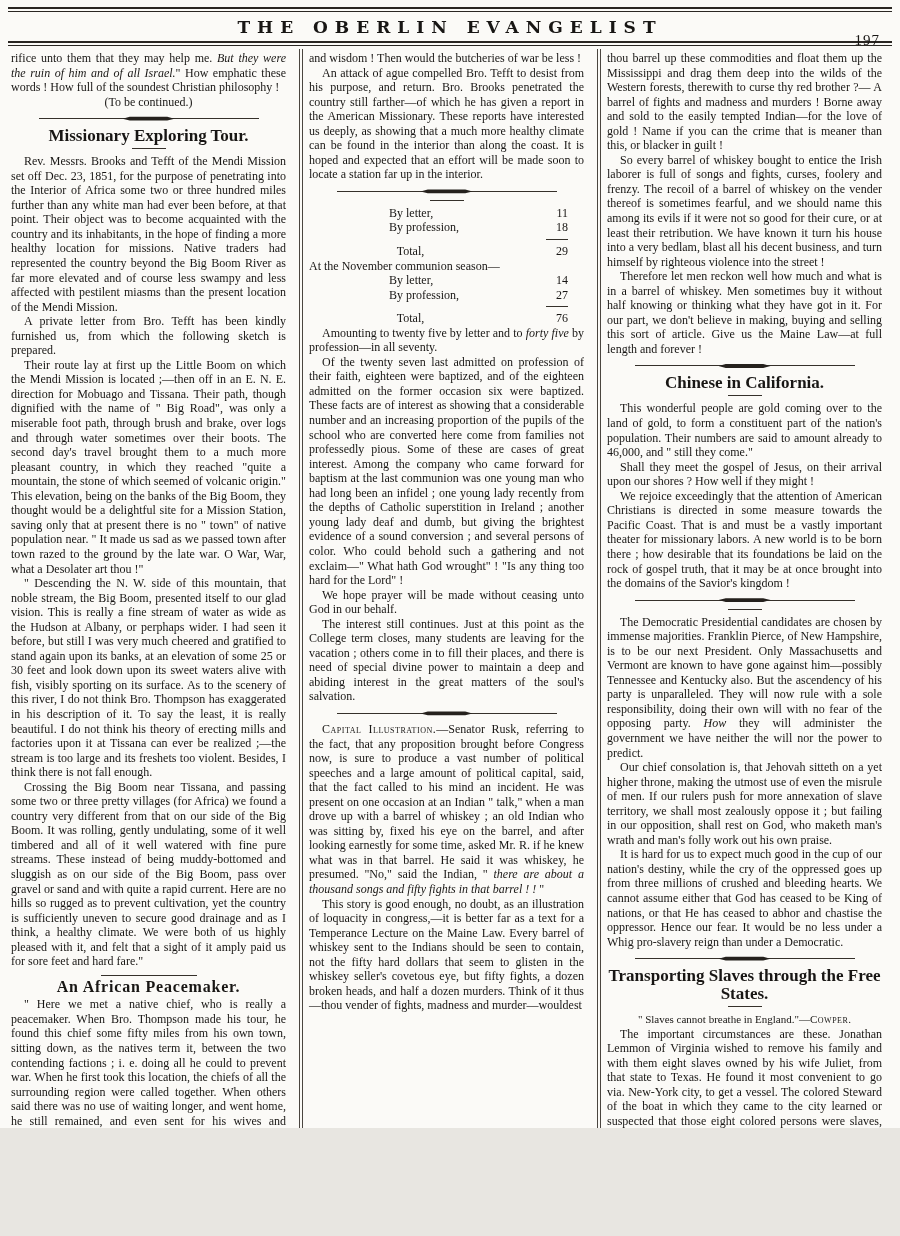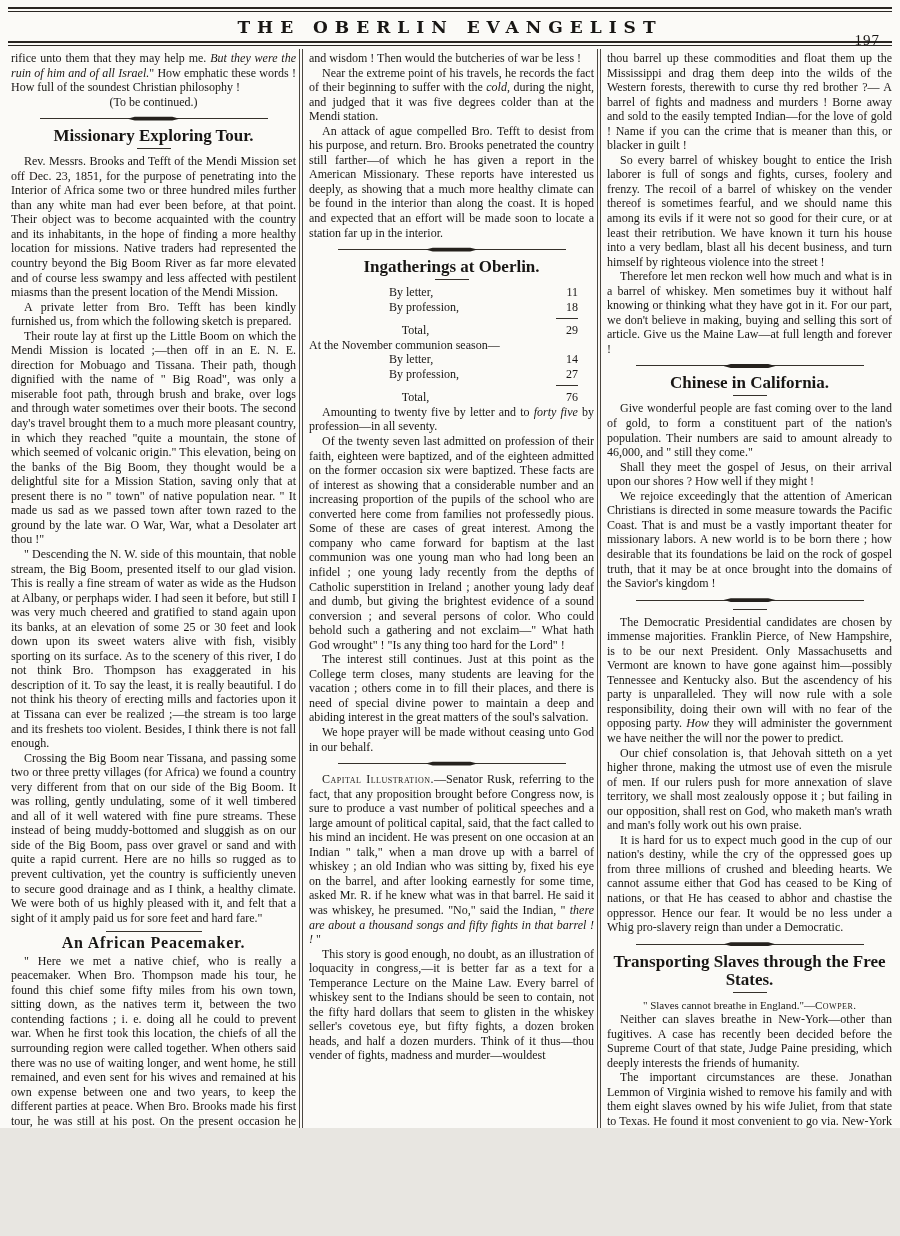--- a/index.html
+++ b/index.html
@@ -11,21 +11,21 @@
   }
   .hrule{border-top:2px solid #2a2622; border-bottom:1px solid #2a2622; height:2px; margin:0 2px;}
   .hrule.top{margin-top:7px;}
   .masthead{position:relative; text-align:center; padding:5px 0 4px;}
   .masthead .title{
     font-family:"DejaVu Serif", serif; font-weight:700; font-size:17px;
     letter-spacing:7px; display:inline-block;
   }
   .masthead .pageno{position:absolute; right:14px; top:20px; font-size:15px; letter-spacing:1px;}
   .body-row{display:flex; margin-top:3px; height:1182px; overflow:hidden;}
-  .col{flex:1 1 0; padding:2px 2px 0 5px; box-sizing:border-box; overflow:hidden;
+  .col{flex:1 1 0; padding:2px 12px 0 5px; box-sizing:border-box; overflow:hidden;
        font-size:12px; line-height:14.55px; text-align:justify;}
   .vrule{width:4px; border-left:1px solid #4a453f; border-right:1px solid #4a453f; box-sizing:border-box; margin:0 1px; flex:0 0 4px;}
   .col p{margin:0; text-indent:13px;}
   .col p.noindent{text-indent:0;}
   .center-line{text-align:center; text-indent:0 !important; margin:0;}
   .divider{display:flex; align-items:center; justify-content:center; width:80%; margin:6px auto 5px; height:7px;}
   .divider .line{flex:1; border-top:1px solid #35302a;}
   .divider .diamond{width:52px; height:5px; background:#25211d; margin:0 -8px; z-index:1;
     clip-path:polygon(0 50%, 14% 12%, 86% 12%, 100% 50%, 86% 88%, 14% 88%);}
   .heading{font-weight:700; font-size:17px; line-height:18px; text-align:center; margin:3px 0 0; text-indent:0;}
@@ -69,28 +69,26 @@
         <p>" Descending the N. W. side of this mountain, that noble stream, the Big Boom, presented itself to our glad vision.  This is really a fine stream of water as wide as the Hudson at Albany, or perphaps wider.  I had seen it before, but still I was very much cheered and gratified to stand again upon its banks, at an elevation of some 25 or 30 feet and look down upon its sweet waters alive with fish, visibly sporting on its surface.  As to the scenery of this river, I do not think Bro. Thompson has exaggerated in his description of it.  To say the least, it is really beautiful.  I do not think his theory of erecting mills and factories upon it at Tissana can ever be realized ;—the stream is too large and its freshets too violent.  Besides, I think there is not fall enough.</p>
         <p>Crossing the Big Boom near Tissana, and passing some two or three pretty villages (for Africa) we found a country very different from that on our side of the Big Boom.  It was rolling, gently undulating, some of it well timbered and all of it well watered with fine pure streams.  These instead of being muddy-bottomed and sluggish as on our side of the Big Boom, pass over gravel or sand and with quite a rapid current.  Here are no hills so rugged as to prevent cultivation, yet the country is sufficiently uneven to secure good drainage and as I think, a healthy climate.  We were both of us highly pleased with it, and felt that a sight of it amply paid us for sore feet and hard fare."</p>
         <div class="subheading-rule"></div>
         <div class="subheading">An African Peacemaker.</div>
         <p>" Here we met a native chief, who is really a peacemaker.  When Bro. Thompson made his tour, he found this chief some fifty miles from his own town, sitting down, as the natives term it, between the two contending factions ; i. e. doing all he could to prevent war.  When he first took this location, the chiefs of all the surrounding region were called together.  When others said there was no use of waiting longer, and went home, he still remained, and even sent for his wives and remained at his own expense between one and two years, to keep the different parties at peace.  When Bro. Brooks made his first tour, he was still at his post.  On the present occasion he manifested great pleasure at seeing Mr, Brooks."</p>
         <p>Such a man should have a monument to his honor.  If only the chiefs of Christian lands had as much humanity</p>
       </div>
     <div class="vrule"></div>
     <div class="col">
         <p class="noindent">and wisdom !  Then would the butcheries of war be less !</p>
-        <p>Near the extreme point of his travels, he records the fact of their beginning to suffer with the <i>cold</i>, during the night, and judged that it was five degrees colder than at the Mendi station.</p>
         <p>An attack of ague compelled Bro. Tefft to desist from his purpose, and return.  Bro. Brooks penetrated the country still farther—of which he has given a report in the American Missionary.  These reports have interested us deeply, as showing that a much more healthy climate can be found in the interior than along the coast.  It is hoped and expected that an effort will be made soon to locate a station far up in the interior.</p>
         <div class="divider">
           <span class="line"></span>
           <span class="diamond"></span>
           <span class="line"></span>
         </div>
-        <div class="heading">Ingatherings at Oberlin.</div>
         <div class="heading-rule"></div>
         <div class="ledger-row">
           <span class="lbl">By letter,</span>
           <span class="val">11</span>
         </div>
         <div class="ledger-row">
           <span class="lbl">By profession,</span>
           <span class="val">18</span>
         </div>
         <div class="rule-row">
@@ -111,59 +109,58 @@
         </div>
         <div class="rule-row">
           <span class="dash"></span>
         </div>
         <div class="ledger-row total">
           <span class="lbl">Total,</span>
           <span class="val">76</span>
         </div>
         <p>Amounting to twenty five  by letter and to <i>forty five</i> by profession—in all seventy.</p>
         <p>Of the twenty seven last admitted on profession of their faith, eighteen were baptized, and of the eighteen admitted on the former occasion six were baptized.  These facts are of interest as showing that a considerable number and an increasing proportion of the pupils of the school who are converted here come from families not professedly pious.  Some of these are cases of great interest.  Among the company who came forward for baptism at the last communion was one young man who had long been an infidel ; one young lady recently from the depths of Catholic superstition in Ireland ; another young lady deaf and dumb, but giving the brightest evidence of a sound conversion ; and several persons of color.  Who could behold such a gathering and not exclaim—" What hath God wrought" !  "Is any thing too hard for the Lord" !</p>
+        <p>We hope prayer will be made without ceasing unto God in our behalf.</p>
         <p>The interest still continues.  Just at this point as the College term closes, many students are leaving for the vacation ; others come in to fill their places, and there is need of special divine power to maintain a deep and abiding interest in the great matters of the soul's salvation.</p>
-        <p>We hope prayer will be made without ceasing unto God in our behalf.</p>
         <div class="divider">
           <span class="line"></span>
           <span class="diamond"></span>
           <span class="line"></span>
         </div>
         <p><span class="sc">Capital Illustration.</span>—Senator Rusk, referring to the fact, that any proposition brought before Congress now, is sure to produce a vast number of political speeches and a large amount of political capital, said, that the fact called to his mind an incident.  He was present on one occasion at an Indian " talk," when a man drove up with a barrel of whiskey ; an old Indian who was sitting by, fixed his eye on the barrel, and after looking earnestly for some time, asked Mr. R. if he knew what was in that barrel.  He said it was whiskey, he presumed.  "No," said the Indian, " <i>there are about a thousand songs and fifty fights in that barrel ! !</i> "</p>
         <p>This story is good enough, no doubt, as an illustration of loquacity in congress,—it is better far as a text for a Temperance Lecture on the Maine Law.  Every barrel of whiskey sent to the Indians should be seen to contain, not the fifty hard dollars that seem to glisten in the whiskey seller's covetous eye, but fifty fights, a dozen broken heads, and half a dozen murders.  Think of it thus—thou vender of fights, madness and murder—wouldest</p>
       </div>
     <div class="vrule"></div>
     <div class="col">
         <p class="noindent">thou barrel up these commodities and float them up the Mississippi and drag them deep into the wilds of the Western forests, therewith to curse thy red brother ?— A barrel of fights and madness and murders !  Borne away and sold to the easily tempted Indian—for the love of gold !  Name if you can the crime that is meaner than this, or blacker in guilt !</p>
         <p>So every barrel of whiskey bought to entice the Irish laborer is full of songs and fights, curses, foolery and frenzy.  The recoil of a barrel of whiskey on the vender thereof is sometimes fearful, and we should name this among its evils if it were not so good for their cure, or at least their retribution.  We have known it turn his house into a very bedlam, blast all his decent business, and turn himself by righteous violence into the street !</p>
         <p>Therefore let men reckon well how much and what is in a barrel of whiskey.  Men sometimes buy it without half knowing or thinking what they have got in it.  For our part, we don't believe in making, buying and selling this sort of article.  Give us the Maine Law—at full length and forever !</p>
         <div class="divider">
           <span class="line"></span>
           <span class="diamond"></span>
           <span class="line"></span>
         </div>
         <div class="heading">Chinese in California.</div>
         <div class="heading-rule"></div>
-        <p>Give wonderful people are fast coming over to the land of gold, to form a constituent part of the nation's population.  Their numbers are said to amount already to 46,000, and " still they come."</p>
+        <p>This wonderful people are gold coming over to the land of gold, to form a constituent part of the nation's population.  Their numbers are said to amount already to 46,000, and " still they come."</p>
         <p>Shall they meet the gospel of Jesus, on their arrival upon our shores ?  How well if they might !</p>
         <p>We rejoice exceedingly that the attention of American Christians is directed in some measure towards the Pacific Coast.  That is and must be a vastly important theater for missionary labors.  A new world is to be born there ; how desirable that its foundations be laid on the rock of gospel truth, that it may be at once brought into the domains of the Savior's kingdom !</p>
         <div class="divider">
           <span class="line"></span>
           <span class="diamond"></span>
           <span class="line"></span>
         </div>
         <div class="heading-rule"></div>
         <p>The Democratic Presidential candidates are chosen by immense majorities.  Franklin Pierce, of New Hampshire, is to be our next President.  Only Massachusetts and Vermont are known to have gone against him—possibly Tennessee and Kentucky also.  But the ascendency of his party is unparalleled.  They will now rule with a sole responsibility, doing their own will with no fear of the opposing party.  <i>How</i> they will administer the government we have neither the will nor the power to predict.</p>
         <p>Our chief consolation is, that Jehovah sitteth on a yet higher throne, making the utmost use of even the misrule of men.  If our rulers push for more annexation of slave territory, we shall most zealously oppose it ; but failing in our opposition, shall rest on God, who maketh man's wrath and man's folly work out his own praise.</p>
         <p>It is hard for us to expect much good in the cup of our nation's destiny, while the cry of the oppressed goes up from three millions of crushed and bleeding hearts.   We cannot assume either that God has  ceased to be King of nations, or that He has ceased to abhor and chastise the oppressor.  Hence our fear.  It would be no less under a Whig pro-slavery reign than under a Democratic.</p>
         <div class="divider">
           <span class="line"></span>
           <span class="diamond"></span>
           <span class="line"></span>
         </div>
         <div class="heading">Transporting Slaves through the Free States.</div>
         <div class="heading-rule"></div>
         <p class="epigraph">" Slaves cannot breathe in England."—<span class="sc">Cowper</span>.</p>
-        <p>Neither can slaves breathe in New-York—other than fugitives.  A case has recently been decided before the Supreme Court of that state, Judge Paine presiding, which deeply interests the friends of humanity.</p>
         <p>The important circumstances are these.   Jonathan Lemmon of Virginia wished to remove his family and with them eight slaves owned by his wife Juliet, from that state to Texas.  He found it most convenient to go via. New-York city, to get a vessel.  The colored Steward of the boat in which they came to the city learned or suspected that those eight colored persons were slaves, and therefore followed them close up after their landing,</p>
       </div>
   </div>
 </div>
 
 </body></html>

